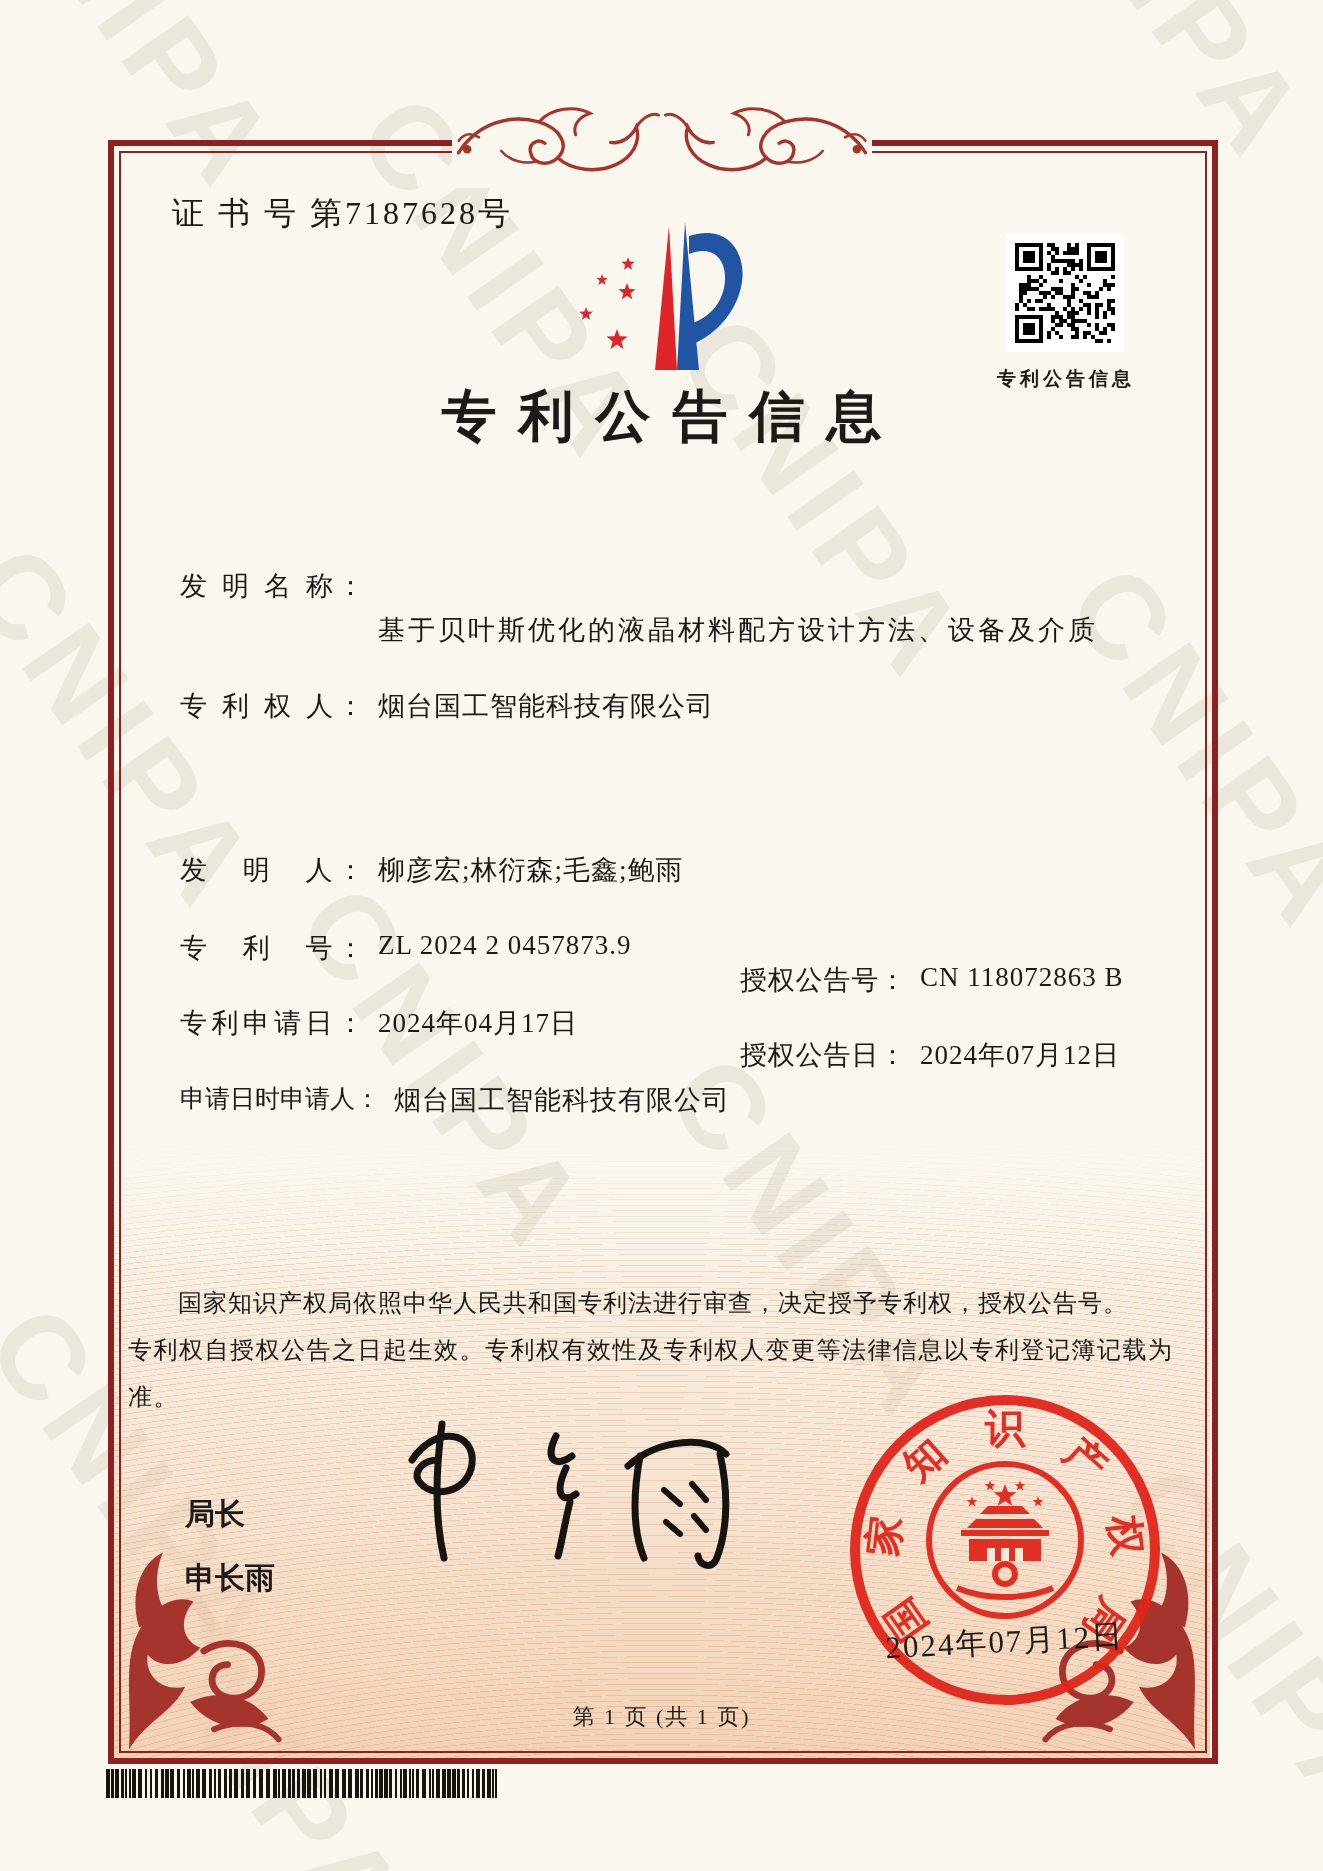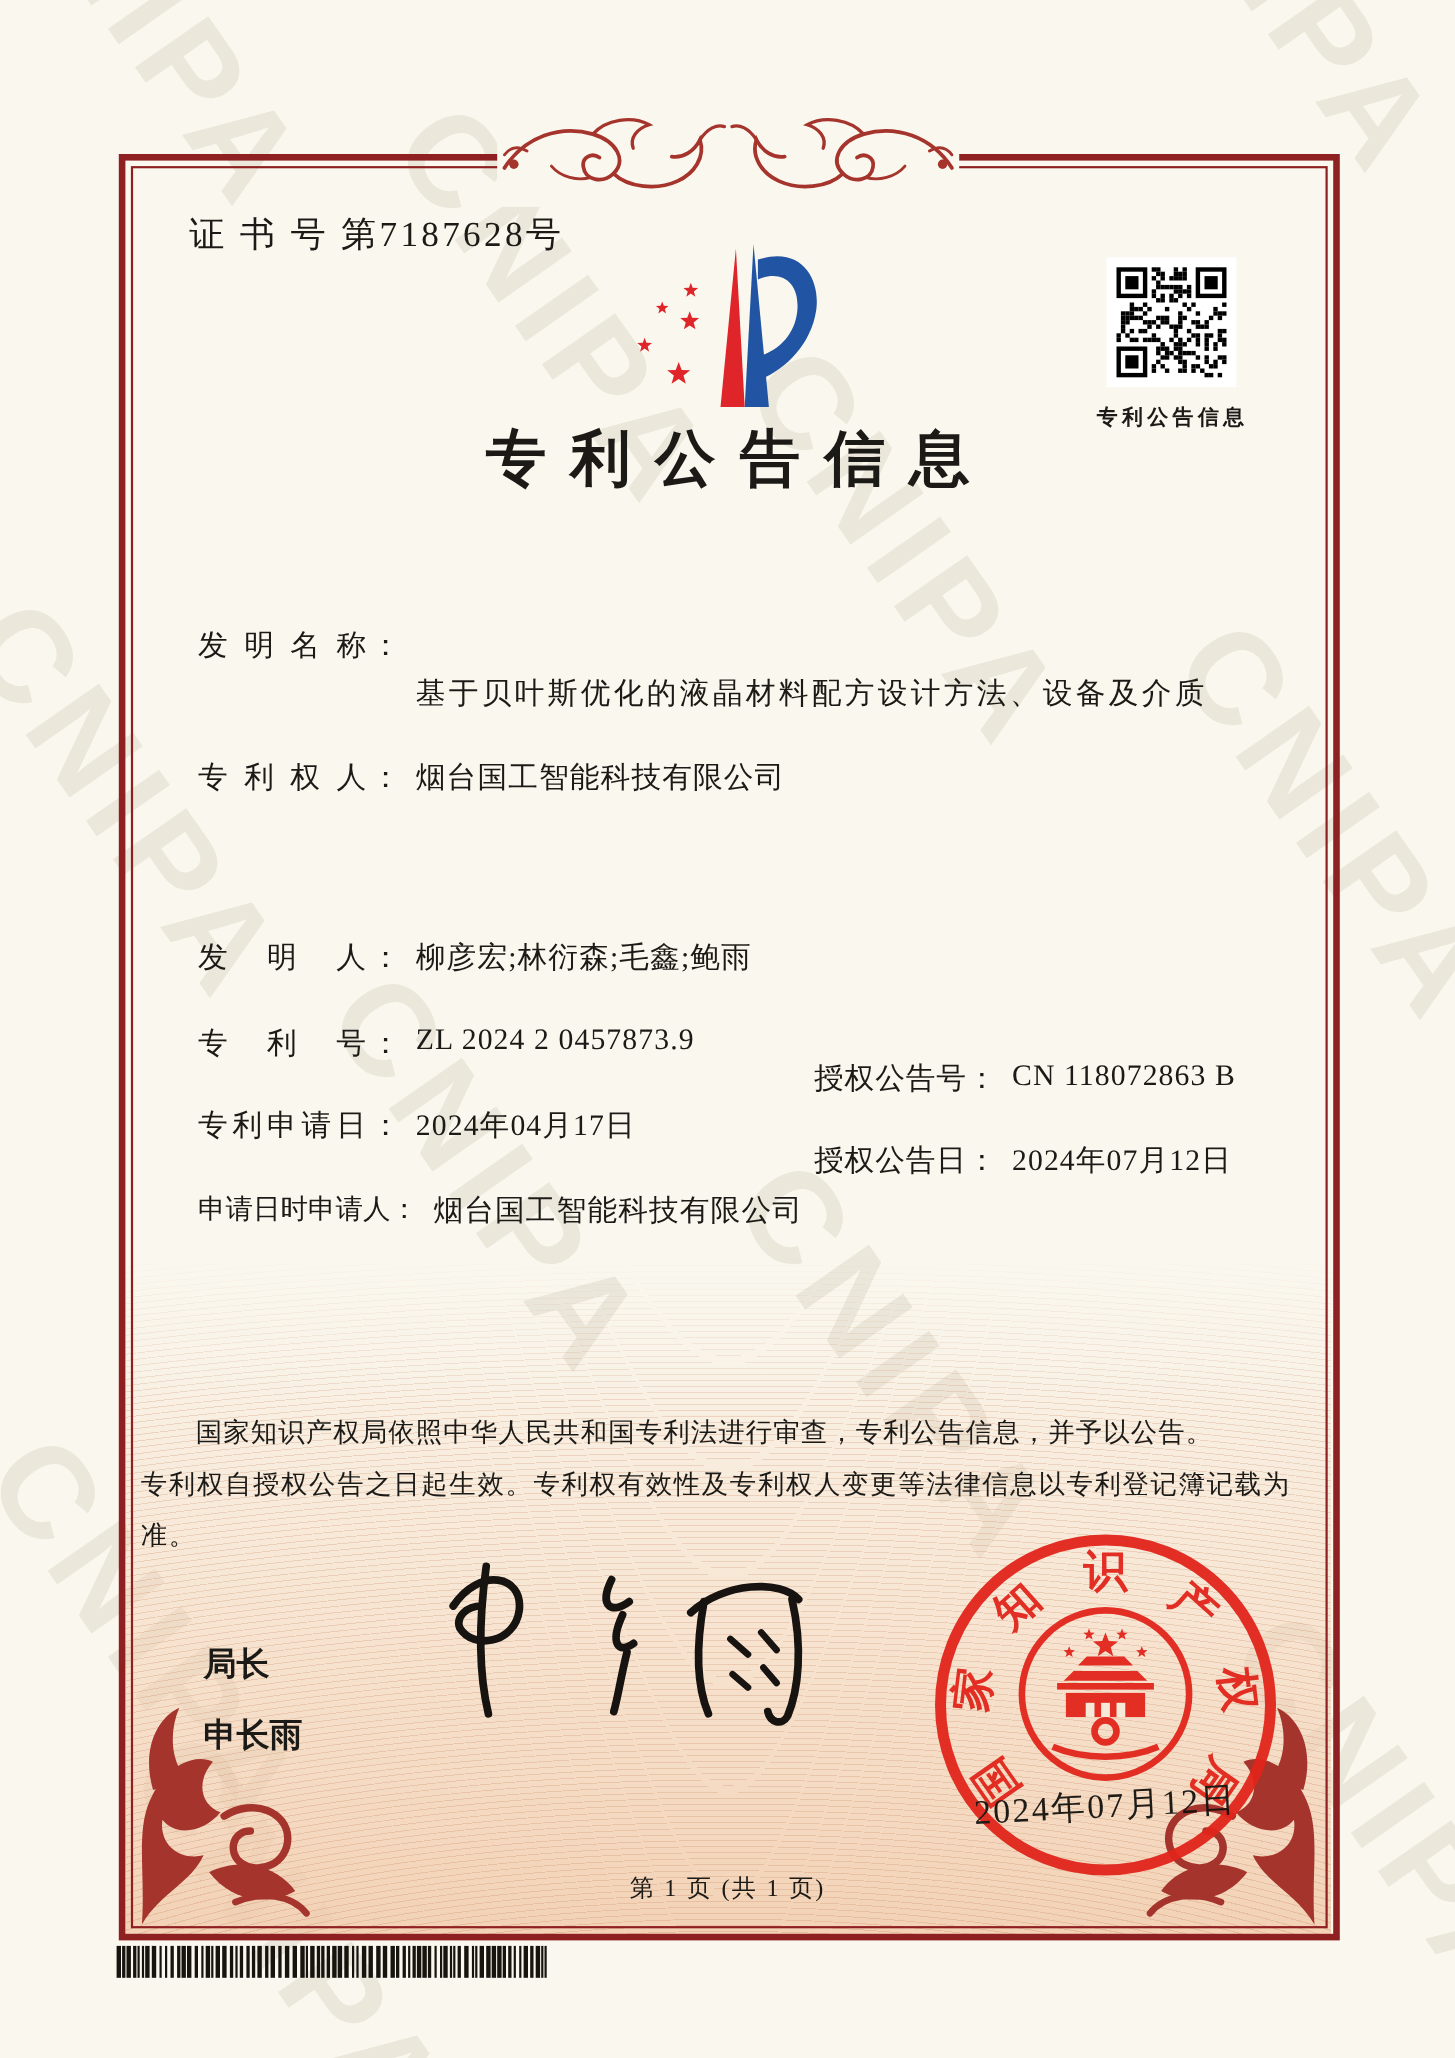--- a/index.html
+++ b/index.html
@@ -348,21 +348,21 @@
     <span class="flabel">专利申请日：</span><span class="fval">2024年04月17日</span>
     <span class="rcol">
       <span class="flabel">授权公告日：</span><span class="fval">2024年07月12日</span>
     </span>
   </div>
   <div class="row" style="top:1082px">
     <span class="flabel long">申请日时申请人：</span><span class="fval">烟台国工智能科技有限公司</span>
   </div>
 
   <div class="statement">
-    <div class="l1">国家知识产权局依照中华人民共和国专利法进行审查，专利公告信息，并予以公告。</div>
+    <div class="l1">国家知识产权局依照中华人民共和国专利法进行审查，决定授予专利权，授权公告号。</div>
     <div class="l2">专利权自授权公告之日起生效。专利权有效性及专利权人变更等法律信息以专利登记簿记载为准。</div>
   </div>
 
   <div class="signee">
     <div>局长</div>
     <div>申长雨</div>
   </div>
 
   <svg class="sig-svg" viewBox="0 0 382 172" fill="none" stroke="#171310" stroke-width="7" stroke-linecap="round">
     <path d="M64,18 C58,62 56,110 66,152"></path>

